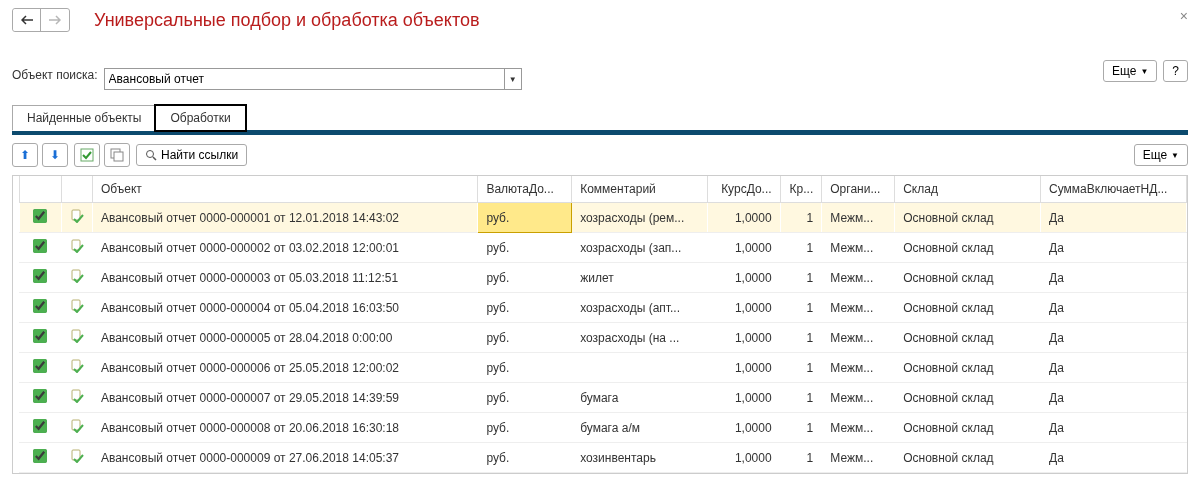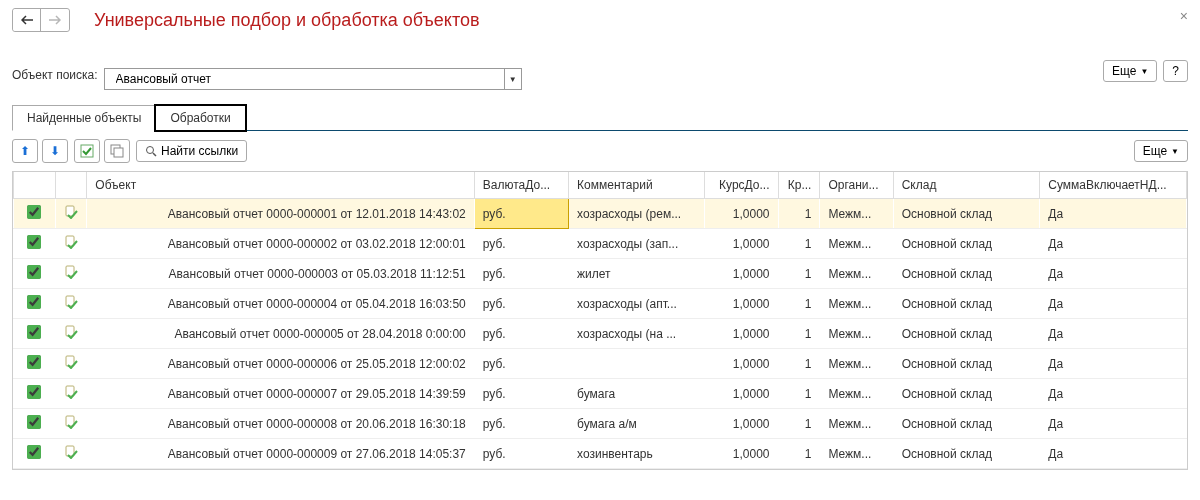--- a/index.html
+++ b/index.html
@@ -15,46 +15,46 @@
   .title { font-size: 18px; color: #b91c1c; }
   .close-x { position: absolute; right: 12px; top: 8px; font-size: 14px; color: #888; cursor: pointer; }
 
   .topright { position: absolute; right: 12px; top: 60px; display: flex; gap: 6px; }
   .btn { border: 1px solid #aaa; border-radius: 3px; background: #fff; padding: 3px 8px; font-size: 12px; cursor: pointer; display: inline-flex; align-items: center; gap: 4px; }
 
   
   .search-row { display: flex; padding: 4px 12px; margin-top: 28px; gap: 6px; }
   .search-label { font-size: 12px; color: #333; }
   .select-wrap { display: flex; }
-  .select-inp { width: 400px; border: 1px solid #999; padding: 3px 11px; font-size: 12px; border-right: none; }
+  .select-inp { width: 400px; border: 1px solid #999; padding: 3px 4px; font-size: 12px; border-right: none; }
   .select-btn { width: 18px; border: 1px solid #999; display: flex; align-items: center; justify-content: center; cursor: pointer; }
 
   
-  .tabs { margin: 10px 12px 0 12px; border-bottom: 1px solid #0c4a6e; display: flex; }
+  .tabs { margin: 10px 12px 0 12px; border-bottom: 5px solid #0c4a6e; display: flex; }
   .tab { padding: 5px 14px; font-size: 12px; border: 1px solid #aaa; border-bottom: none; background: #fff; margin-right: -1px; cursor: pointer; position: relative; top: 1px; }
   .tab.active { background: #fff; border-bottom: 1px solid #fff; }
   .tab.highlighted { outline: 2px solid #000; outline-offset: -1px; }
 
   
   .toolbar { display: flex; align-items: center; padding: 8px 12px; gap: 6px; }
   .icon-btn { width: 26px; height: 24px; border: 1px solid #aaa; border-radius: 3px; display: flex; align-items: center; justify-content: center; cursor: pointer; background: #fff; }
   .toolbar-spacer { flex: 1; }
   .toolbar .group { display: flex; gap: 4px; }
 
   
-  .table-wrap { margin: 0 12px; border: 1px solid #ccc; overflow: hidden; }
+  .table-wrap { margin: 0 12px; border: 1px solid #ccc; overflow: hidden; padding-left: 6px; }
   table { width: 100%; border-collapse: collapse; table-layout: fixed; }
   thead th { background: #fff; border: 1px solid #ddd; border-top: none; padding: 6px 8px; text-align: left; font-weight: normal; font-size: 12px; white-space: nowrap; overflow: hidden; text-overflow: ellipsis; }
   tbody td { border: 1px solid transparent; border-bottom: 1px solid #eee; padding: 6px 8px; font-size: 12px; white-space: nowrap; overflow: hidden; text-overflow: ellipsis; }
   tbody tr.selected { background: #fff8e0; }
   tbody tr.selected td.hlcell { background: #ffe98a; border: 1px solid #c9a000; }
   .chk { width: 14px; height: 14px; accent-color: #4caf50; }
   .col-chk { width: 40px; text-align: center; }
   .col-ico { width: 30px; text-align: center; }
-  .col-obj { width: 370px; text-align: right; }
+  .col-obj { width: 370px; }
   .col-cur { width: 90px; }
   .col-com { width: 130px; }
   .col-rate { width: 70px; text-align: right; }
   .col-kr { width: 40px; text-align: right; }
   .col-org { width: 70px; }
   .col-skl { width: 140px; }
   .col-sum { width: 140px; }
   .doc-icon { font-size: 12px; color: #6b9b3a; }
   .arrow-up { color: #1a6fd6; }
   .arrow-down { color: #1a6fd6; }

